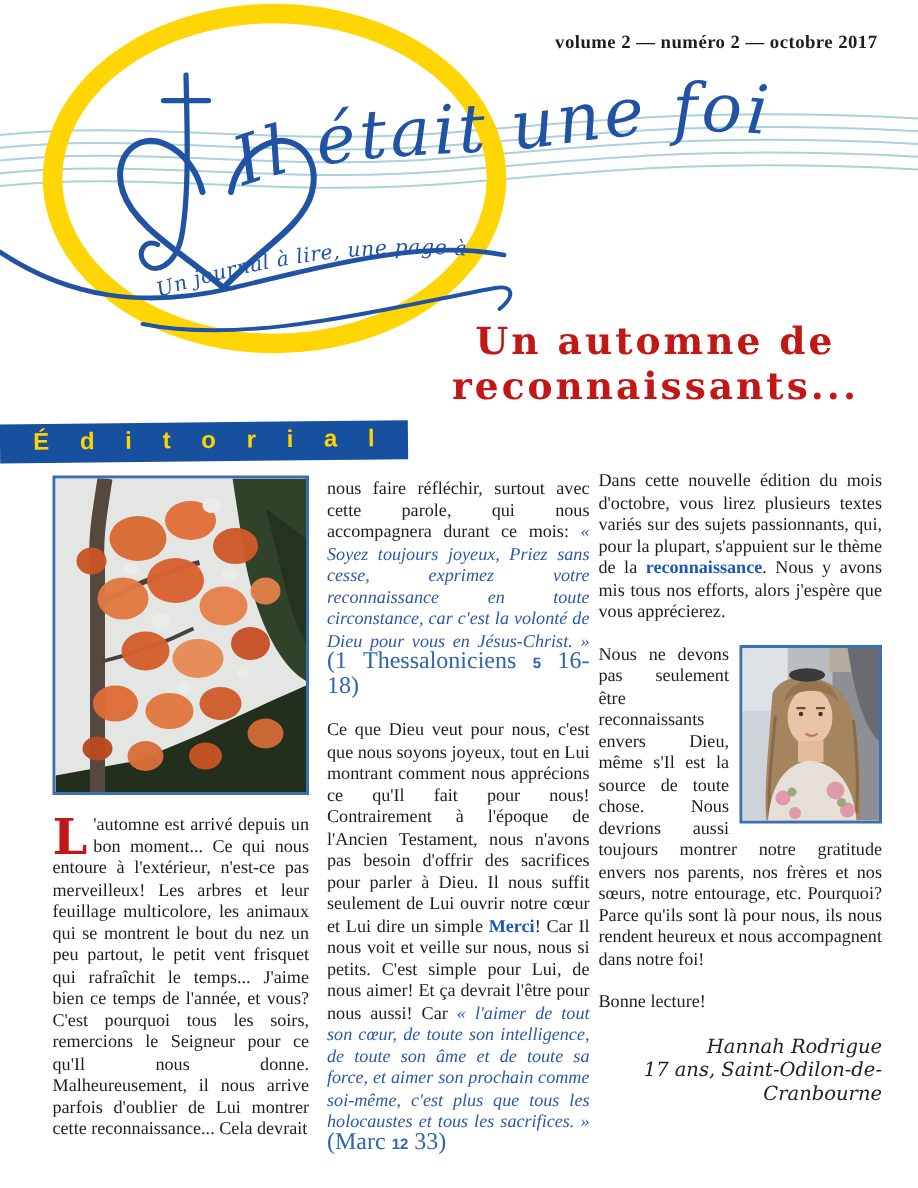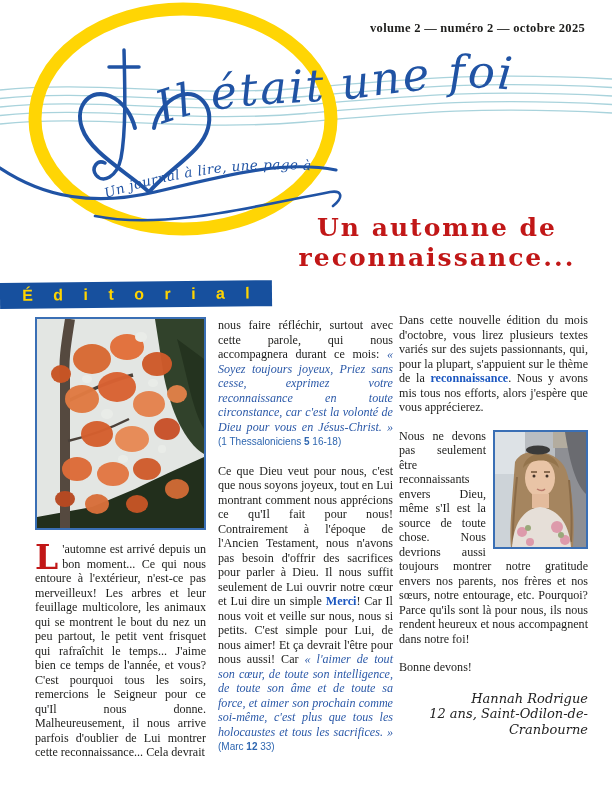--- a/index.html
+++ b/index.html
@@ -36,21 +36,21 @@
   .col2{left:218px;top:318px;width:175px;}
   .col3{left:399px;top:313px;width:189px;}
   .photo-frame{border:2px solid var(--photo_border);box-sizing:border-box;background:#fff;}
   .tree-frame{width:171px;height:213px;margin-bottom:12px;}
   .girl-frame{float:right;width:95px;height:119px;margin:1px 0 5px 7px;}
   .photo-frame svg{display:block;width:100%;height:100%;}
   .dropcap{float:left;color:var(--title_red);font-family:"DejaVu Serif",serif;
         font-weight:bold;font-size:33px;line-height:26px;margin:3px 4px 0 0;}
   .seg-normal{}
   .seg-quote{color:var(--quote_blue);font-style:italic;margin-top:44px;}
-  .seg-ref{color:var(--ref_blue);font-family:Liberation Sans, sans-serif;font-size:10px;}
+  .seg-ref{color:var(--ref_blue);font-family:Liberation Serif, serif;font-size:16px;}
   .seg-refbold{color:var(--ref_blue);font-family:"Liberation Sans",sans-serif;font-size:10px;font-weight:bold;}
   .seg-bluebold{color:var(--link_blue);font-weight:bold;}
   .signature{margin-top:16px;text-align:right;font-style:italic;
         font-family:"DejaVu Serif",serif;font-size:13px;line-height:15.5px;color:#222;}
 </style>
 </head>
 <body>
 
 <div class="page">
 
@@ -83,25 +83,25 @@
     </g>
 
     <text class="brandtext title-script">
       <textPath href="#titlepath">Il était une foi</textPath>
     </text>
     <text class="brandtext tagline-script">
       <textPath href="#tagpath">Un journal à lire, une page à la foi...</textPath>
     </text>
   </svg>
 
-  <div class="issue-line">volume 2 — numéro 2 — octobre 2025</div>
+  <div class="issue-line">volume 2 — numéro 2 — octobre 2017</div>
 
   <div class="article-title">
     <div>Un automne de</div>
-    <div>reconnaissance...</div>
+    <div>reconnaissants...</div>
   </div>
 
   <div class="banner">
     <span>É d i t o r i a l</span>
   </div>
 
   <div class="col col1">
     <div class="photo-frame tree-frame">
       <svg viewBox="0 0 167 209" preserveAspectRatio="none">
         <rect x="0" y="0" width="167" height="209" fill="#E3E6E3"></rect>
@@ -171,20 +171,20 @@
           <path d="M17,115 C19,90 29,77 45,75 C63,77 74,91 76,115 Z" fill="#E6DFD8"></path>
           <circle cx="27" cy="100" r="5" fill="#DD9AAB"></circle>
           <circle cx="62" cy="95" r="6" fill="#DD9AAB"></circle>
           <circle cx="70" cy="108" r="5" fill="#DD9AAB"></circle>
           <circle cx="35" cy="110" r="4" fill="#DD9AAB"></circle>
           <circle cx="33" cy="96" r="3" fill="#9AA87A"></circle>
           <circle cx="66" cy="103" r="3" fill="#9AA87A"></circle>
         </svg>
       </span><span>Nous ne devons pas seulement être reconnaissants envers Dieu, même s'Il est la source de toute chose. Nous devrions aussi toujours montrer notre gratitude envers nos parents, nos frères et nos sœurs, notre entourage, etc. Pourquoi? Parce qu'ils sont là pour nous, ils nous rendent heureux et nous accompagnent dans notre foi!</span>
     </p>
-    <p>Bonne devons!</p>
+    <p>Bonne lecture!</p>
     <div class="signature">
       <div>Hannah Rodrigue</div>
-      <div>12 ans, Saint-Odilon-de-Cranbourne</div>
+      <div>17 ans, Saint-Odilon-de-Cranbourne</div>
     </div>
   </div>
 
 </div>
 
 </body></html>

